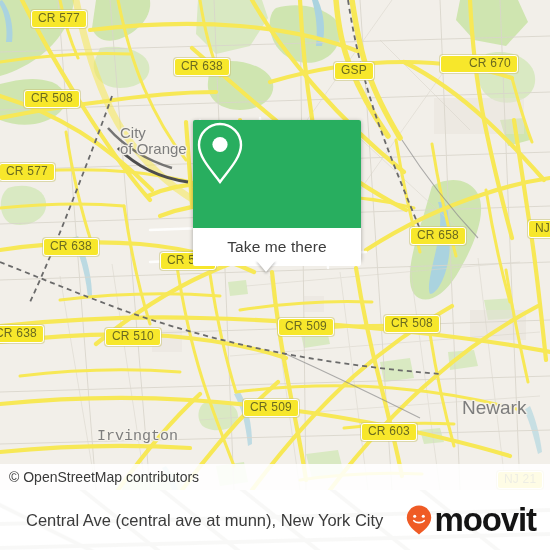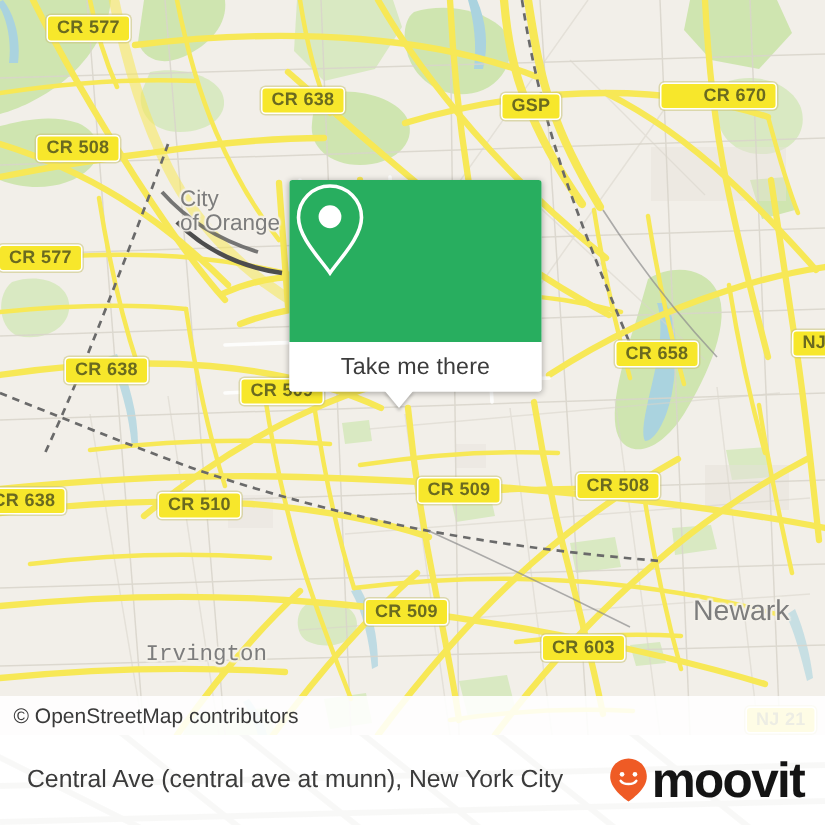--- a/index.html
+++ b/index.html
@@ -23,21 +23,21 @@
     pointer-events:none;
   }
 
   
   .shield{
     position:absolute;
     background:#f7e72b;
     border:1.6px solid #ffffff;
     border-radius:3px;
     color:#6a6a20;
-    font-size:12px;font-weight:700;
+    font-size:12px;font-weight:400;
     padding:1px 6px 2px 6px;
     line-height:13px;
     letter-spacing:.2px;
     box-shadow:0 0 0 1px rgba(200,195,120,.55);
     white-space:nowrap;
   }
 
   
   #card{
     position:absolute;left:193px;top:120px;width:168px;height:141px;
@@ -45,21 +45,21 @@
     box-shadow:0 1px 4px rgba(0,0,0,.33);
     background:#ffffff;
   }
   #card-head{
     height:108px;width:100%;
     background:#28ae5f;
     display:flex;align-items:center;justify-content:center;
     border-radius:2px 2px 0 0;
   }
   #card-foot{
-    height:33px;width:100%;
+    height:38px;width:100%;
     background:#ffffff;
     display:flex;align-items:center;justify-content:center;
     border-radius:0 0 2px 2px;
   }
   #card-foot span{
     color:#3c3c3c;font-size:15.5px;letter-spacing:.1px;
   }
   #tail{
     position:absolute;left:63px;top:140px;
     width:0;height:0;
@@ -81,21 +81,21 @@
 
   
   #bottom{
     position:absolute;left:0;top:490px;width:550px;height:60px;
     background:#ffffff;overflow:hidden;
   }
   #bottom-watermark{
     position:absolute;left:0;top:0;width:550px;height:60px;opacity:.06;
   }
   #caption{
-    position:absolute;left:18px;top:50%;transform:translateY(-50%);
+    position:absolute;left:26px;top:50%;transform:translateY(-50%);
     color:#3b3b3b;font-size:16.5px;white-space:nowrap;
   }
   #logo{
     position:absolute;right:14px;top:50%;transform:translateY(-50%);
     display:flex;align-items:center;
   }
   #logo-mark{width:26px;height:30px;margin-right:2px;}
   #logo-text{
     color:#141414;font-size:33px;font-weight:700;
     letter-spacing:-1.1px;line-height:30px;

